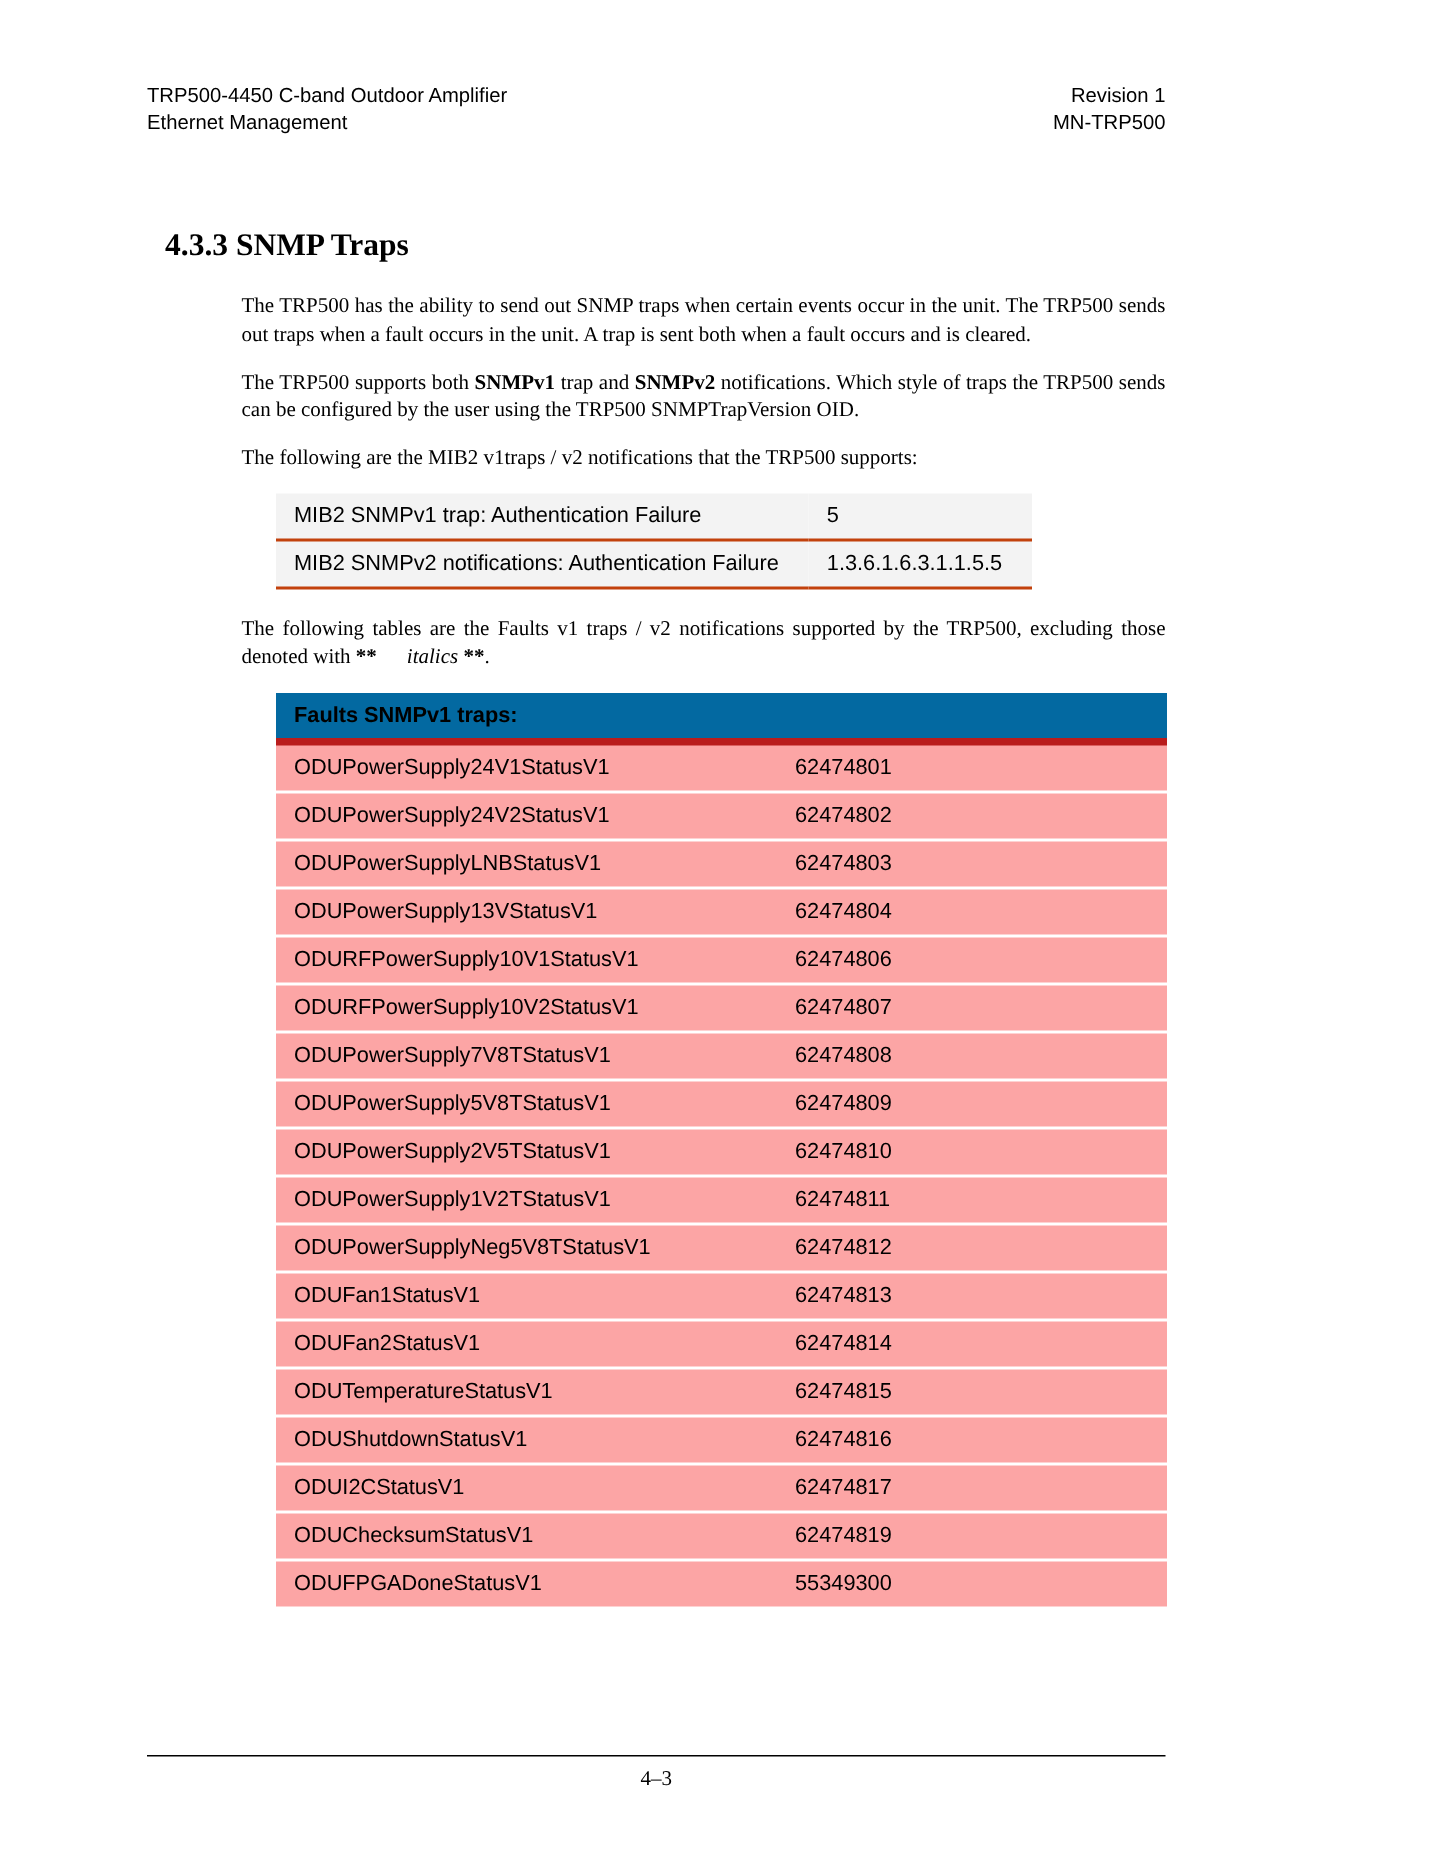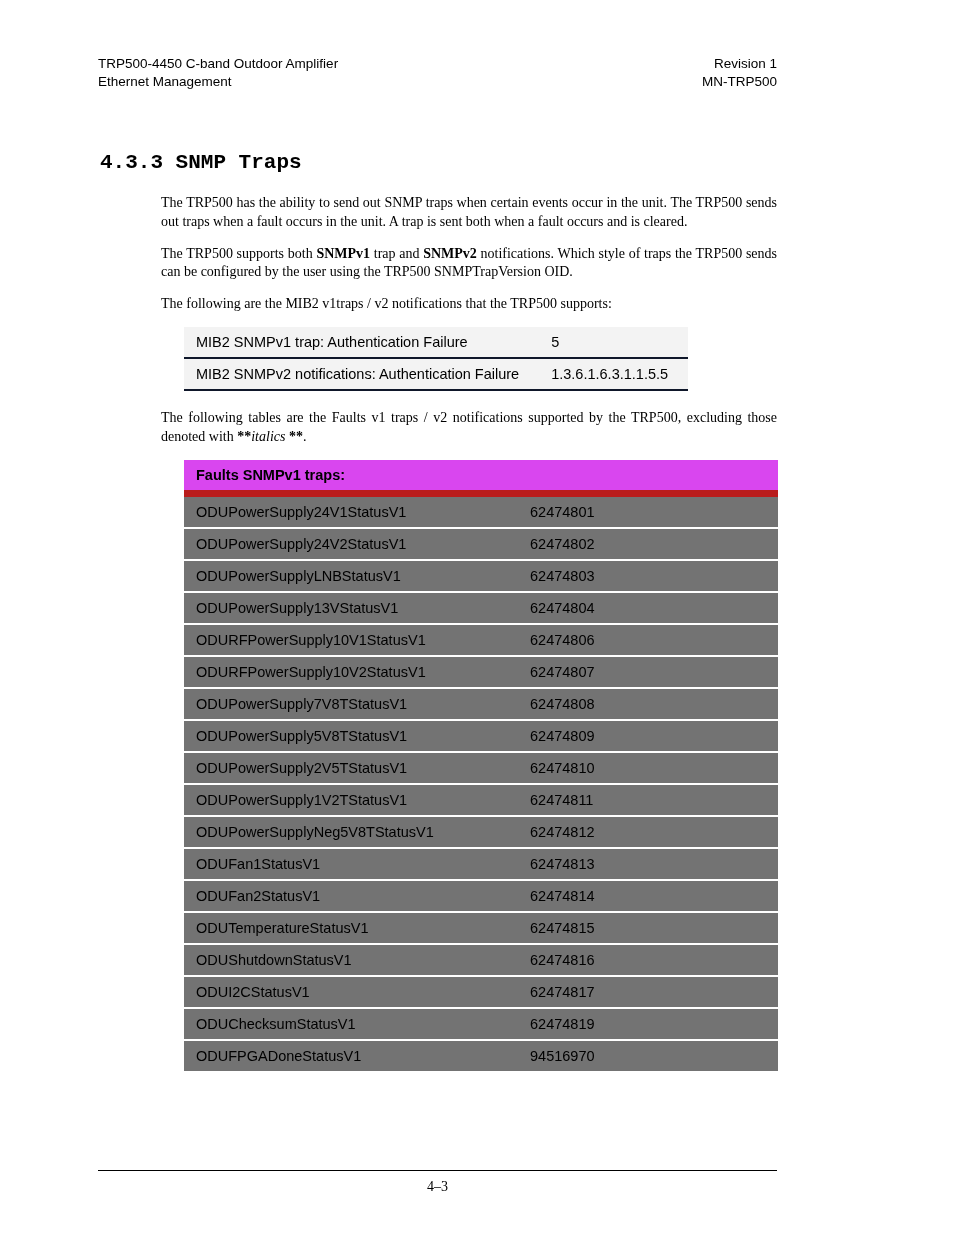--- a/index.html
+++ b/index.html
@@ -20,26 +20,26 @@
     display: flex;
     justify-content: space-between;
     font-family: Arial, Helvetica, sans-serif;
     font-size: 13.5px;
     line-height: 1.35;
   }
   .header-right {
     text-align: right;
   }
   .section-heading {
-    font-family: Liberation Mono, monospace;
+    font-family: Liberation Serif, serif;
     font-size: 21px;
     font-weight: bold;
     margin-top: 60px;
     margin-bottom: 20px;
-    margin-left: 2px;
+    margin-left: 12px;
   }
   .body-text {
     font-size: 14px;
     line-height: 1.3;
     text-align: justify;
     margin: 0 0 14px 63px;
   }
   .table-wrap {
     margin-left: 86px;
     margin-top: 6px;
@@ -47,36 +47,36 @@
   }
   table.mib2, table.faults {
     border-collapse: collapse;
     font-family: Arial, Helvetica, sans-serif;
     font-size: 14.5px;
     color: #000;
   }
   table.mib2 td {
     background: #f3f3f3;
     padding: 7px 20px 7px 12px;
-    border-bottom: 2px solid #0f172a;
+    border-bottom: 2px solid #c2410c;
   }
   table.faults {
     width: 594px;
   }
   table.faults th {
-    background: #d946ef;
+    background: #0369a1;
     text-align: left;
     font-weight: bold;
     padding: 7px 10px 7px 12px;
-    border-bottom: 7px solid #b91c1c;
+    border-bottom: 5px solid #b91c1c;
     font-size: 14.5px;
     color: #000;
   }
   table.faults td {
-    background: #737373;
+    background: #fca5a5;
     padding: 7px 18px 7px 12px;
     border-bottom: 2px solid #fff;
     color: #000;
   }
   table.faults td.val {
     width: 230px;
   }
   .footer {
     position: absolute;
     bottom: 40px;
@@ -85,20 +85,21 @@
     text-align: center;
     font-size: 14px;
     font-family: "Times New Roman", Times, serif;
   }
   .footer-line {
     border-top: 1px solid #000;
     margin: 0 98px 8px 98px;
   }
   .italics-marker {
     font-style: italic;
+    margin-left: 20px;
   }
 </style>
 </head>
 <body>
 
 <div class="page">
 
   <div class="header-row">
     <div>
       <span>TRP500-4450 C-band Outdoor Amplifier</span><br>
@@ -210,21 +211,21 @@
           <tr>
             <td>ODUI2CStatusV1</td>
             <td class="val">62474817</td>
           </tr>
           <tr>
             <td>ODUChecksumStatusV1</td>
             <td class="val">62474819</td>
           </tr>
           <tr>
             <td>ODUFPGADoneStatusV1</td>
-            <td class="val">94516970</td>
+            <td class="val">55349300</td>
           </tr>
         </tbody>
     </table>
   </div>
 
   <div class="footer">
     <div class="footer-line"></div>
     <span>4–3</span>
   </div>
 

